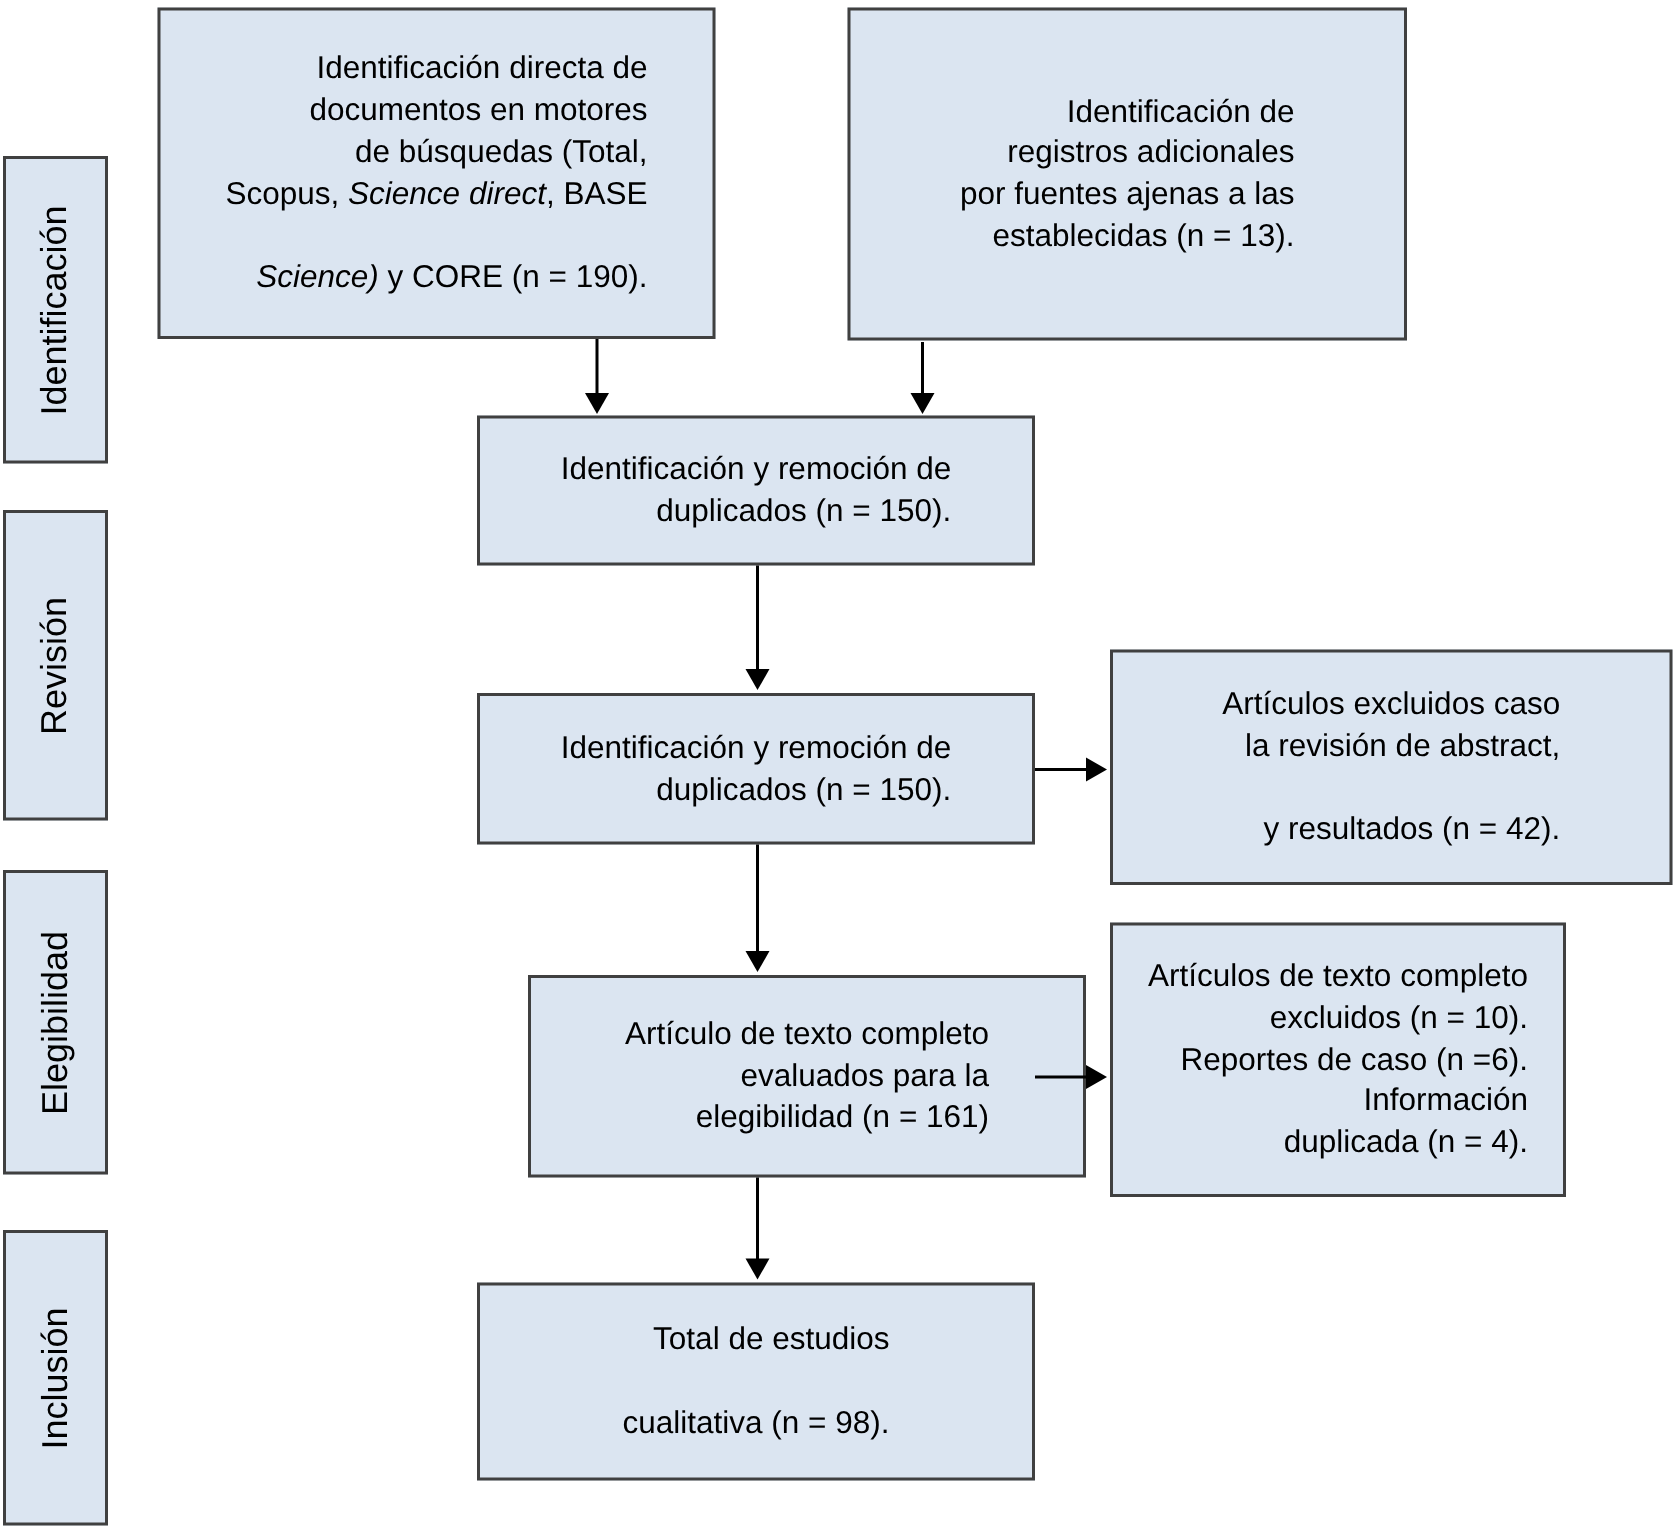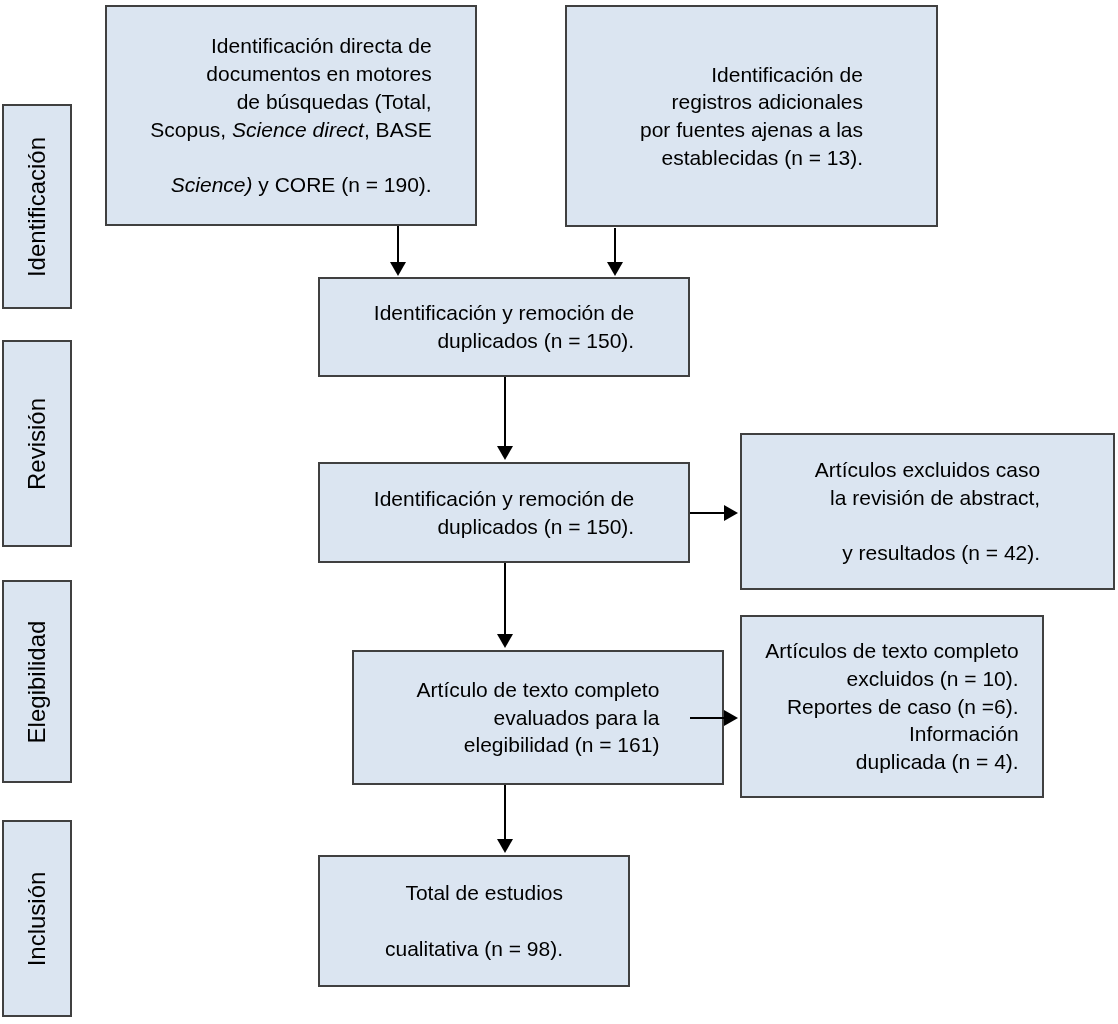--- a/index.html
+++ b/index.html
@@ -106,21 +106,21 @@
 
   <div class="fbox" style="left:318px; top:277px; width:372px; height:100px; padding:4px 12px;">
     <div><span>Identificación y remoción de</span><br><span>duplicados (n = 150).</span></div>
   </div>
   <div class="fbox" style="left:318px; top:462px; width:372px; height:101px; padding:4px 12px;">
     <div><span>Identificación y remoción de</span><br><span>duplicados (n = 150).</span></div>
   </div>
   <div class="fbox" style="left:318px; top:650px; width:372px; height:135px; padding:4px 12px;margin-left:34px;">
     <div><span>Artículo de texto completo</span><br><span>evaluados para la</span><br><span>elegibilidad (n = 161)</span></div>
   </div>
-  <div class="fbox" style="left:318px; top:855px; width:312px; height:132px; padding:4px 12px;">
+  <div class="fbox" style="left:318px; top:855px; width:372px; height:132px; padding:4px 12px;">
     <div><span>Total de estudios</span><br><br><span>cualitativa (n = 98).</span></div>
   </div>
 
   <div class="fbox" style="left:740px; top:433px; width:375px; height:157px; padding:4px 12px;">
     <div><span>Artículos excluidos caso</span><br><span>la revisión de abstract,</span><br><br><span>y resultados (n = 42).</span></div>
   </div>
   <div class="fbox" style="left:740px; top:615px; width:304px; height:183px; padding:4px 12px;">
     <div><span>Artículos de texto completo</span><br><span>excluidos (n = 10).</span><br><span>Reportes de caso (n =6).</span><br><span>Información</span><br><span>duplicada (n = 4).</span></div>
   </div>
 

